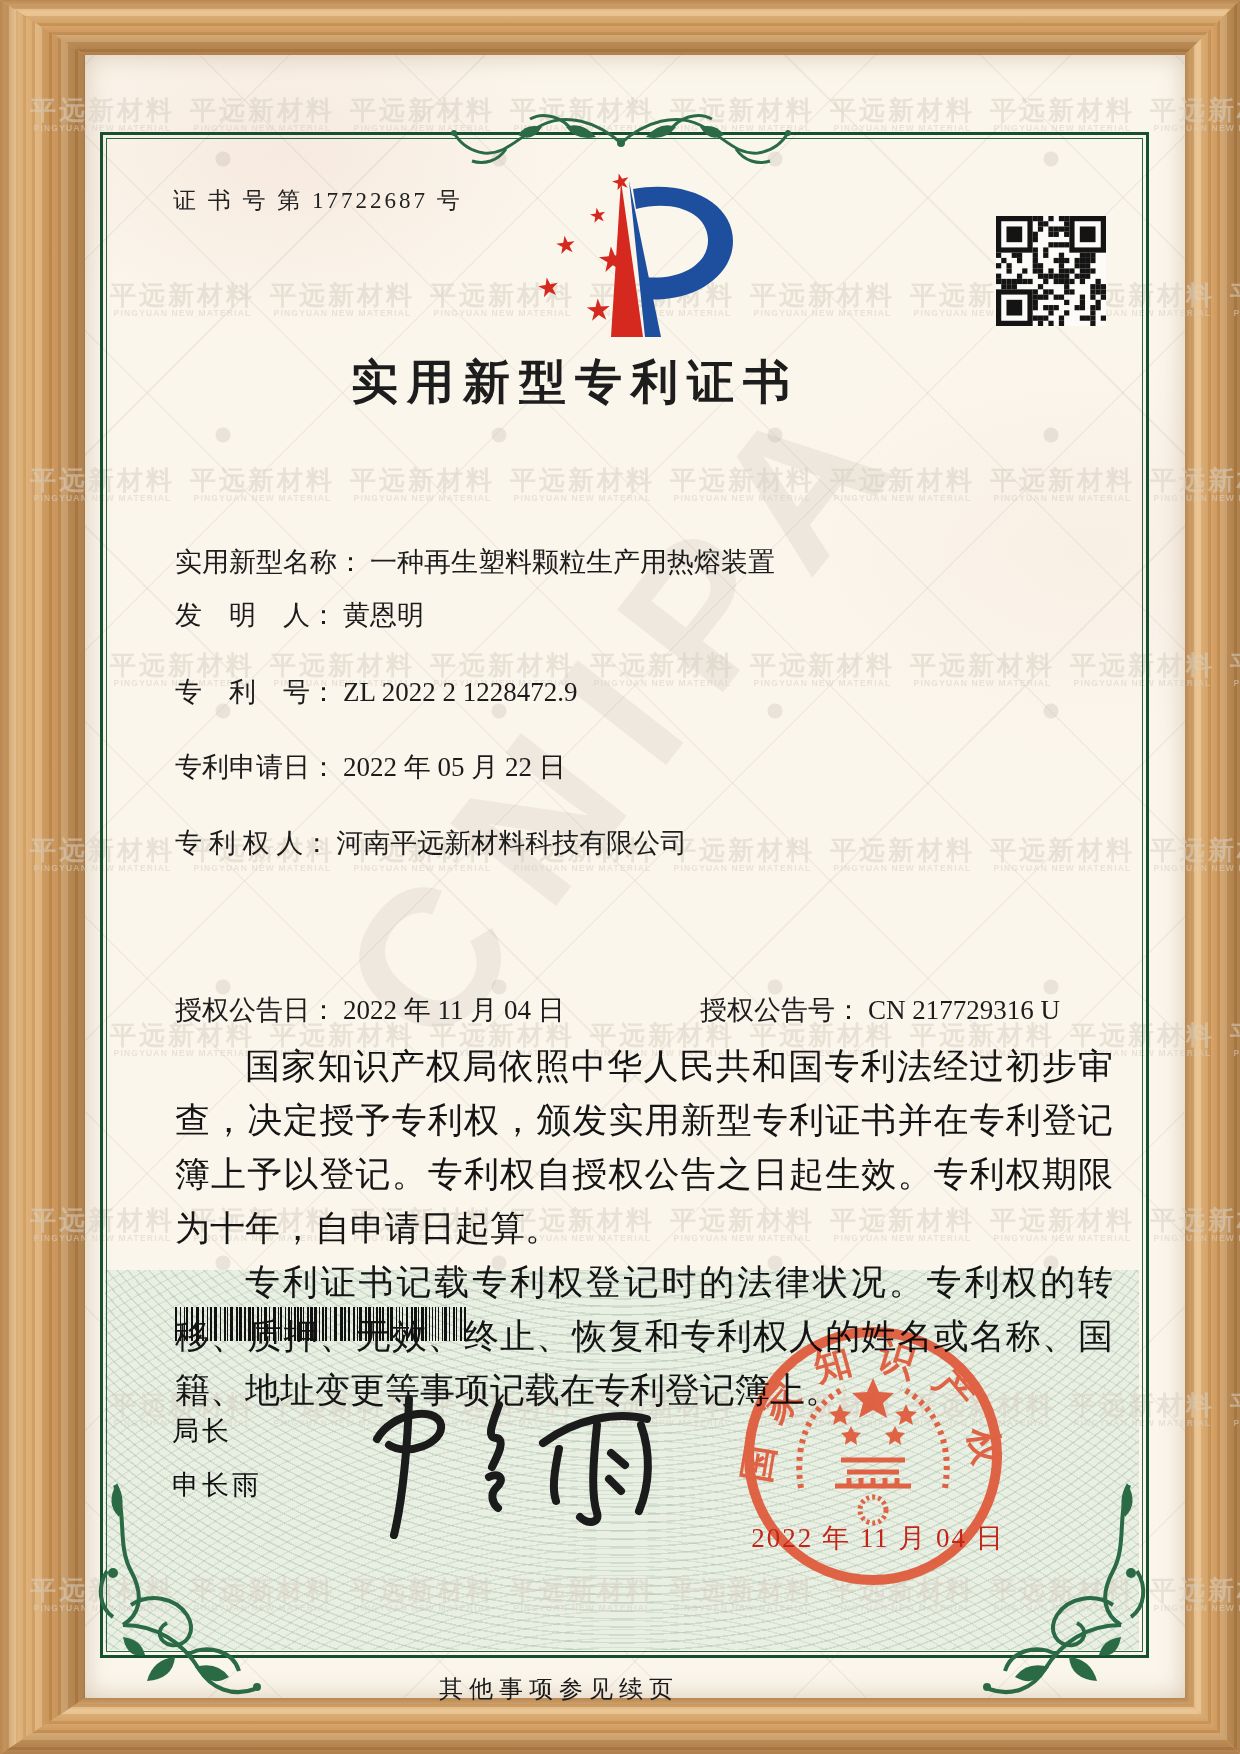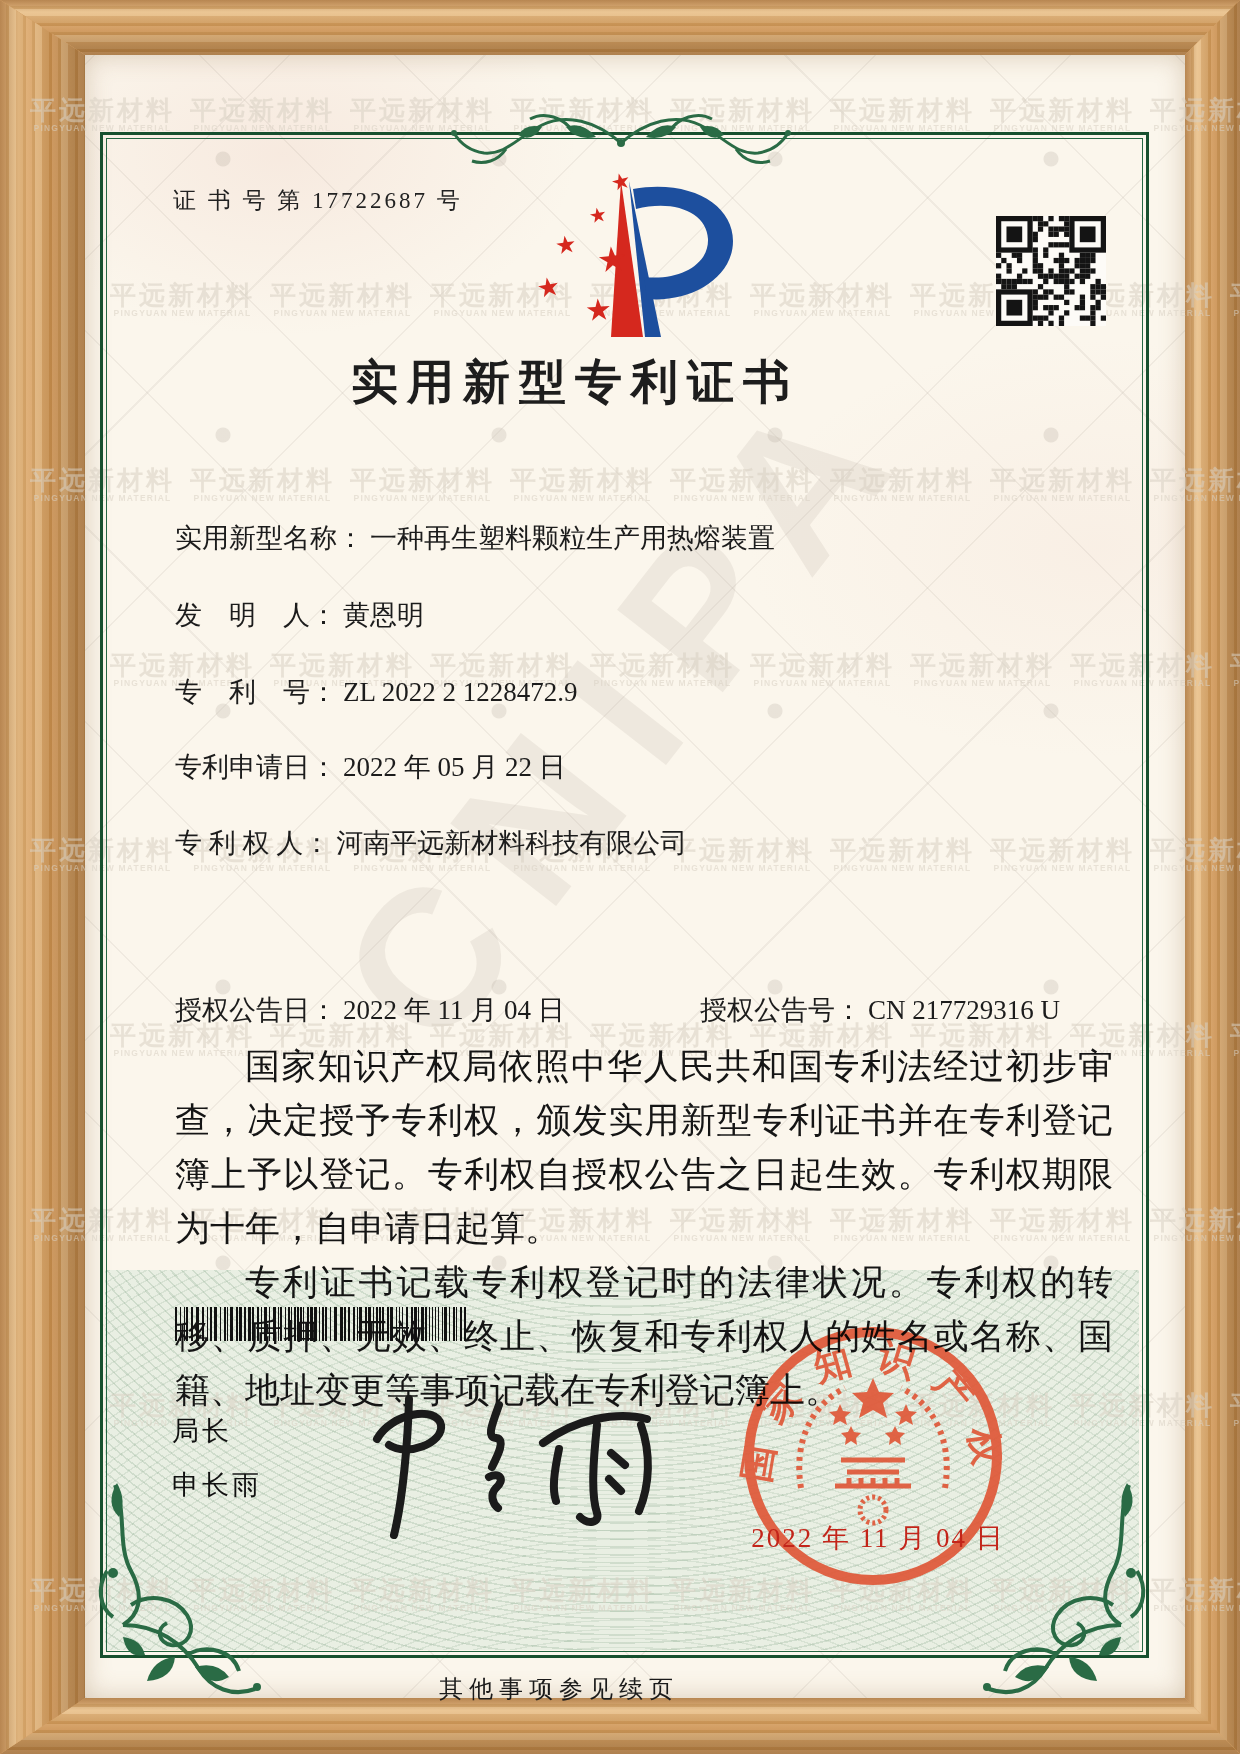--- a/index.html
+++ b/index.html
@@ -622,21 +622,21 @@
           <rect x="14" y="0" width="7" height="7" fill="#141414"></rect>
           <rect x="15" y="1" width="5" height="5" fill="#fdfbf7"></rect>
           <rect x="16" y="2" width="3" height="3" fill="#141414"></rect>
           <rect x="0" y="14" width="7" height="7" fill="#141414"></rect>
           <rect x="1" y="15" width="5" height="5" fill="#fdfbf7"></rect>
           <rect x="2" y="16" width="3" height="3" fill="#141414"></rect>
         </svg>
 
       <div class="abs title">实用新型专利证书</div>
 
-      <div class="abs frow" style="top:462px;font-family:Liberation Serif, serif;">
+      <div class="abs frow" style="top:486px;font-family:Liberation Serif, serif;">
         <span class="flabel">实用新型名称：</span>
         <span class="fvalue">一种再生塑料颗粒生产用热熔装置</span>
       </div>
       <div class="abs frow" style="top:539px;">
         <span class="flabel">发　明　人：</span>
         <span class="fvalue">黄恩明</span>
       </div>
       <div class="abs frow" style="top:616px;">
         <span class="flabel">专　利　号：</span>
         <span class="fvalue">ZL 2022 2 1228472.9</span>

